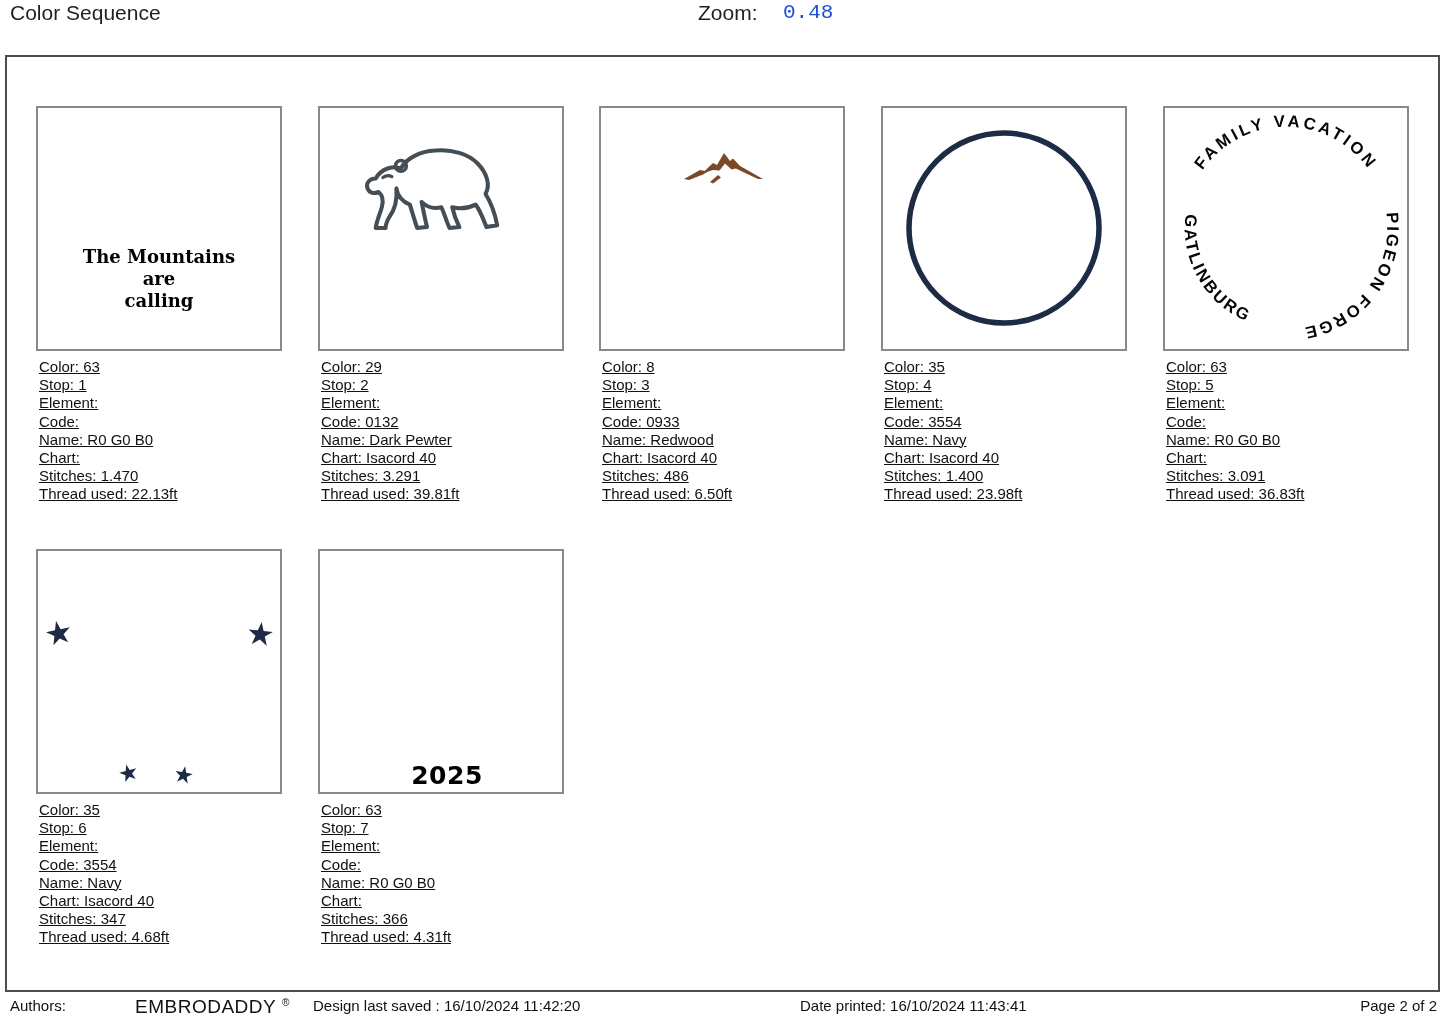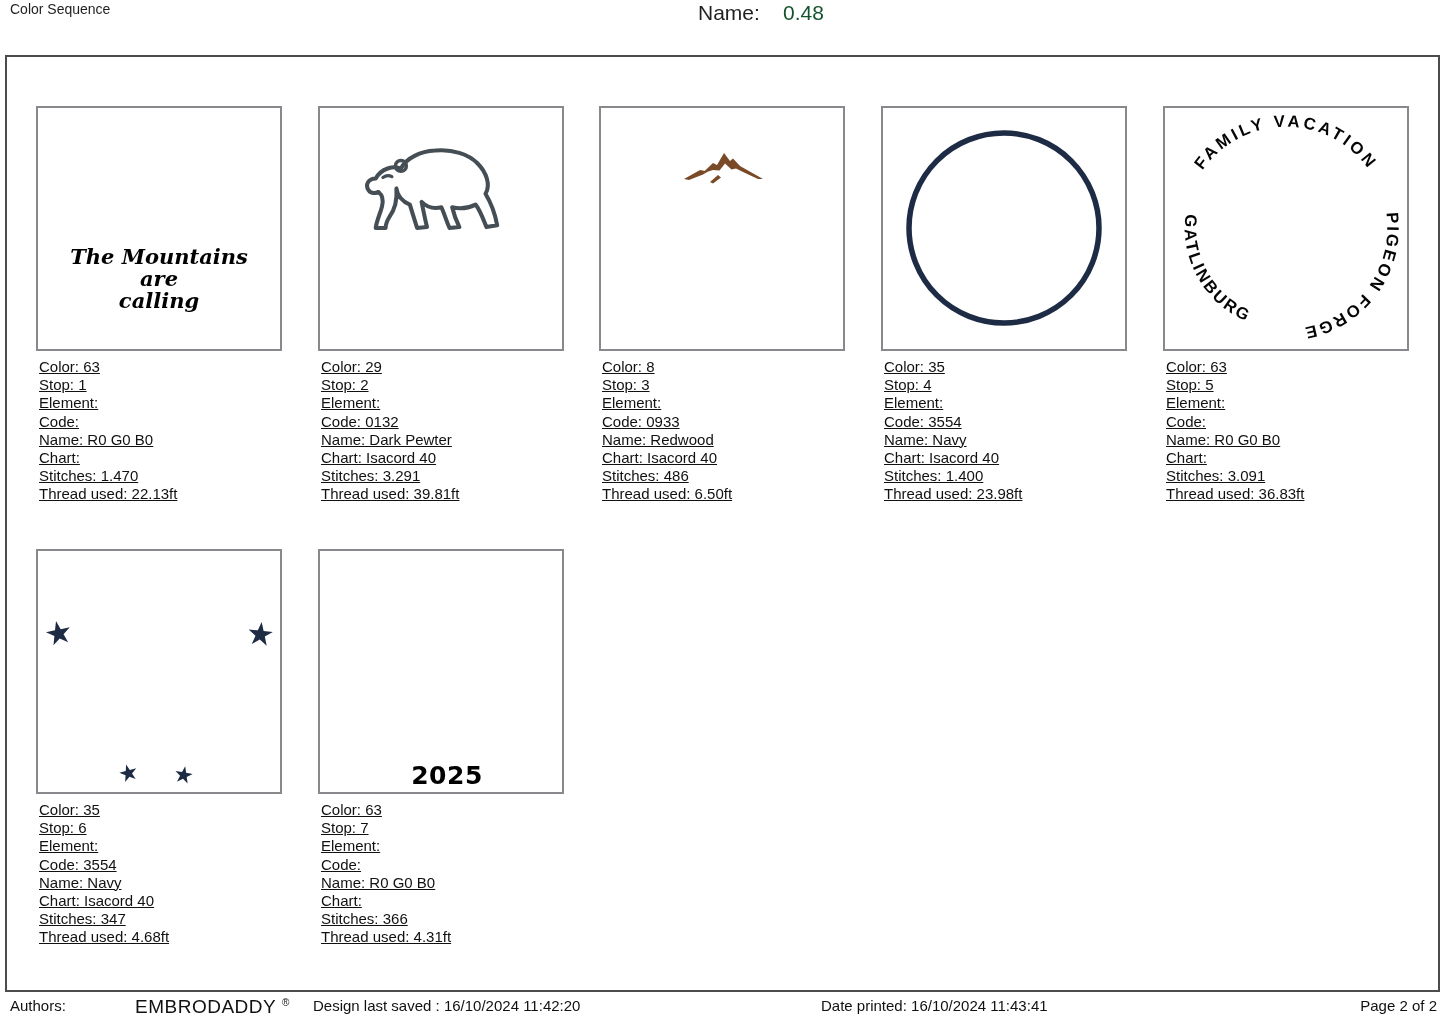--- a/index.html
+++ b/index.html
@@ -3,45 +3,45 @@
 <meta charset="utf-8">
 <style>
   * { margin:0; padding:0; box-sizing:border-box; }
   html,body { background:#ffffff; }
   body {
     width:1445px; height:1018px; position:relative; overflow:hidden;
     font-family:"Liberation Sans", sans-serif; color:#1a1a1a;
   }
   .page-title {
     position:absolute; left:10px; top:1px;
-    font-size:14px; color:#221f20; letter-spacing:0;
+    font-size:21px; color:#221f20; letter-spacing:0;
   }
   .zoom-group { position:absolute; top:1px; left:698px; font-size:21px; color:#221f20; }
-  .zoom-value { position:absolute; top:1px; left:783px; font-size:21px; color:#14532d; }
+  .zoom-value { position:absolute; top:1px; left:783px; font-size:21px; color:#1d4ed8;font-family:Liberation Mono, monospace; }
 
   .main-frame {
     position:absolute; left:5px; top:55px; width:1435px; height:937px;
     border:2px solid #4c4c4e; background:#ffffff;
   }
 
   .card { position:absolute; }
   .thumb {
     position:absolute; left:0; top:0; width:246px; height:245px;
     border:2px solid #87898c; background:#ffffff; overflow:hidden;
   }
   .details {
     position:absolute; left:3px; top:252px; width:276px;
     font-size:15px; line-height:18.2px; color:#111111; white-space:pre;text-decoration:underline;
   }
 
   
   .script-text {
     position:absolute; left:0; top:138px; width:100%;
     text-align:center; font-family:"DejaVu Serif", serif;
-    font-style:italic; font-weight:bold; font-size:21px; line-height:22px;
+    font-weight:bold; font-size:18px; line-height:22px;
     color:#000;
   }
   .year-text {
     position:absolute; left:0; bottom:2px; width:100%; text-align:center;
     font-family:"DejaVu Sans", sans-serif; font-weight:800; font-size:25px;
     color:#000; letter-spacing:0.5px;padding-left:12px;
   }
   svg { display:block; }
   .art-svg { position:absolute; }
   .bear-stroke { fill:none; stroke:var(--pewter); stroke-width:4.5; stroke-linecap:round; stroke-linejoin:round; }
@@ -56,21 +56,21 @@
   .brand {
     position:absolute; left:135px; top:996px; font-size:19px; color:#111;
     letter-spacing:0.5px;
   }
   .brand sup { font-size:10px; }
 </style>
 </head>
 <body>
 
 <div class="page-title">Color Sequence</div>
-<div class="zoom-group">Name:</div>
+<div class="zoom-group">Zoom:</div>
 <div class="zoom-value">0.48</div>
 
 <div class="main-frame">
 
   <div class="card" style="left:29px; top:49px;">
     <div class="thumb">
       <div class="script-text">
         <div>The Mountains</div>
         <div>are</div>
         <div>calling</div>
@@ -160,14 +160,14 @@
     <div class="details"><div>Color: 63</div><div>Stop: 7</div><div>Element:</div><div>Code:</div><div>Name: R0 G0 B0</div><div>Chart:</div><div>Stitches: 366</div><div>Thread used: 4.31ft</div></div>
   </div>
 
 </div>
 
 <div class="footer-text" style="left:10px; top:997px;">Authors:</div>
 <div class="brand">
   <span>EMBRODADDY</span>&nbsp;<sup>®</sup>
 </div>
 <div class="footer-text" style="left:313px; top:997px;">Design last saved : 16/10/2024 11:42:20</div>
-<div class="footer-text" style="left:821px; top:997px;">Date printed: 16/10/2024 11:43:41</div>
+<div class="footer-text" style="left:800px; top:997px;">Date printed: 16/10/2024 11:43:41</div>
 <div class="footer-text" style="right:8px; top:997px;">Page 2 of 2</div>
 
 </body></html>

